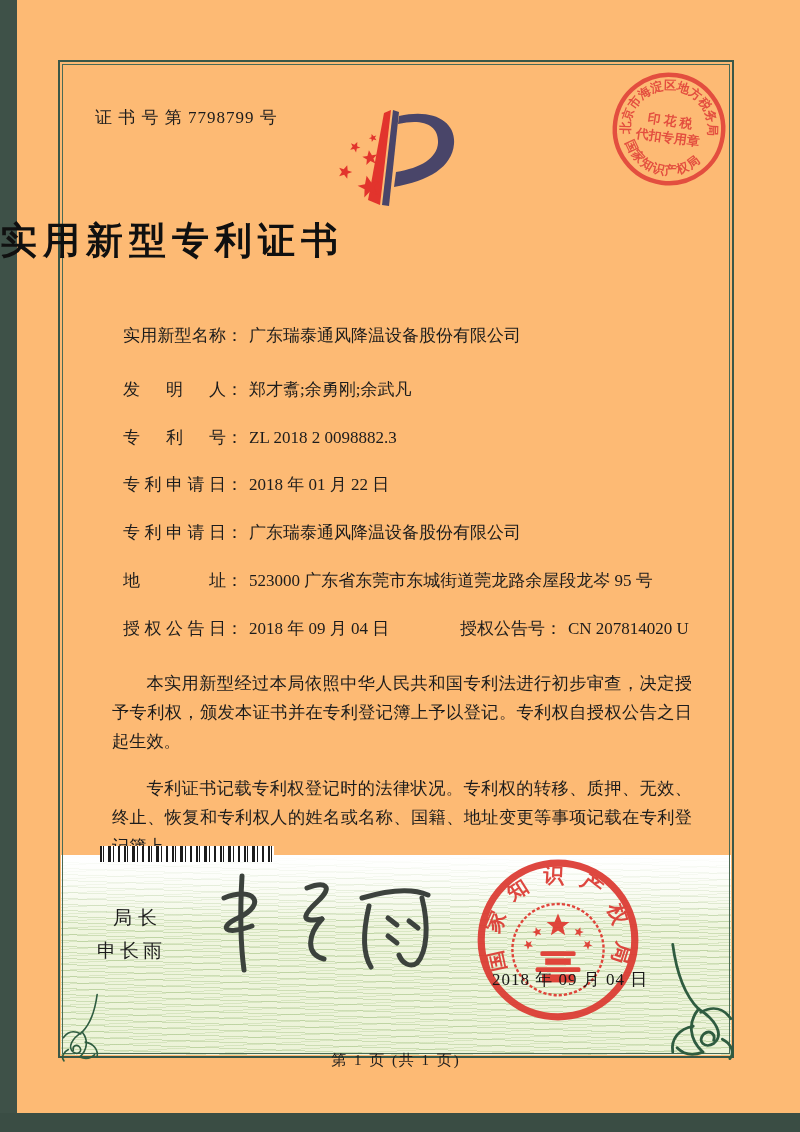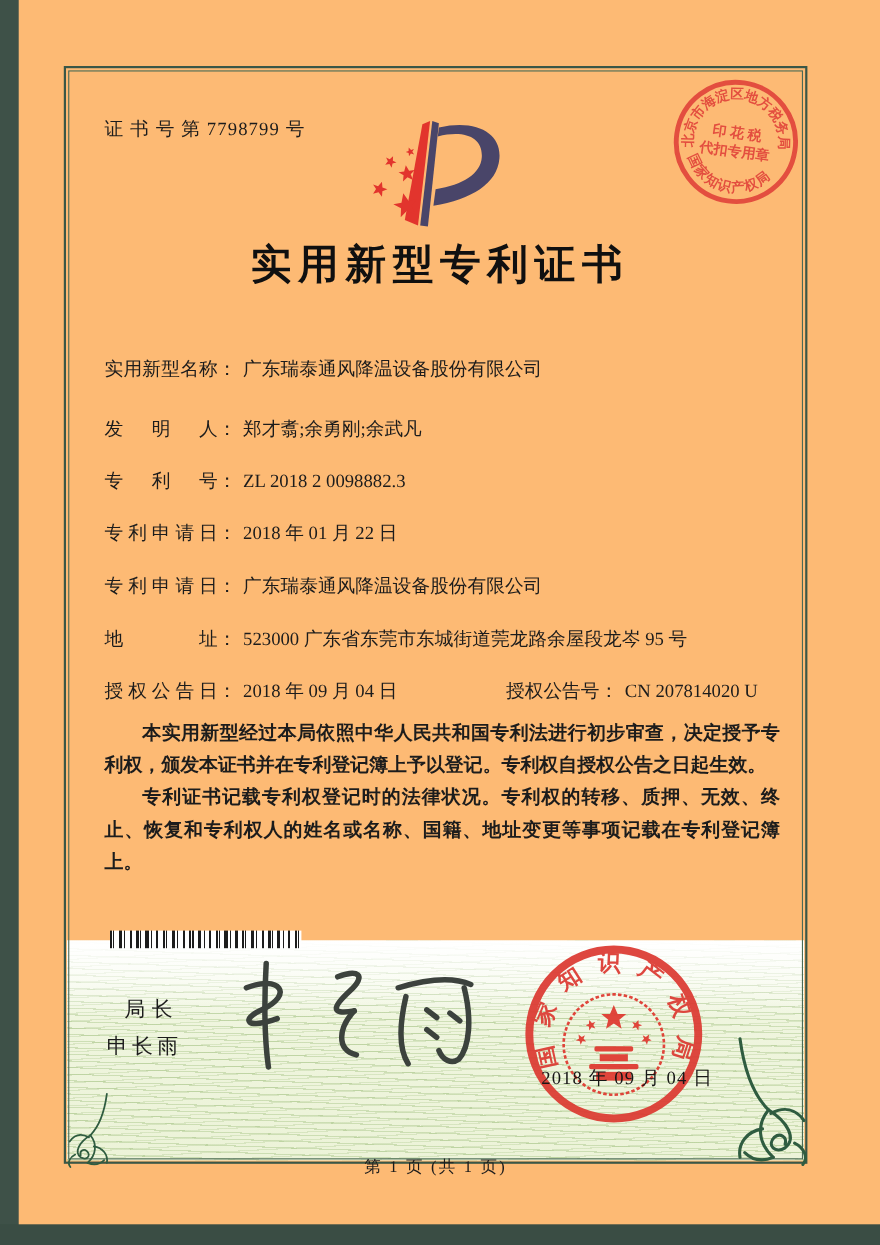--- a/index.html
+++ b/index.html
@@ -22,32 +22,32 @@
     position:absolute;left:1px;right:1px;bottom:1px;top:793px;
     background:
       linear-gradient(180deg,#ffffff 0px,rgba(255,255,255,0) 70px),
       repeating-linear-gradient(2deg,rgba(150,185,115,.38) 0 1px,rgba(255,255,255,0) 1px 6px),
       repeating-linear-gradient(-3deg,rgba(150,185,115,.25) 0 1px,rgba(255,255,255,0) 1px 7px),
       linear-gradient(180deg,#fbfdf4 0%,#eff5de 35%,#ecf3d8 100%);
   }
   .cert-no{position:absolute;left:95px;top:106px;font-size:17px;letter-spacing:1px;}
   .logo{position:absolute;left:328px;top:110px;width:140px;height:100px;}
   .title{
-    position:absolute;left:0;top:216px;width:800px;text-align:center;
+    position:absolute;left:0;top:216px;width:800px;text-align:left;
     font-size:37px;font-weight:bold;letter-spacing:6px;color:#101010;
   }
   .row{position:absolute;left:95px;width:640px;font-size:17px;white-space:nowrap;}
-  .flabel{display:inline-block;width:103px;text-align:justify;text-align-last:justify;vertical-align:bottom;}
+  .flabel{display:inline-block;width:103px;text-align:justify;text-align-last:justify;vertical-align:bottom;margin-left:28px;}
   .fvalue{margin-left:6px;}
   .grant-right{position:absolute;left:365px;top:0;white-space:nowrap;}
   .body-text{
     position:absolute;left:95px;top:652px;width:614px;
     font-size:17.2px;line-height:29.2px;text-align:justify;
   }
-  .body-text p{margin:0;text-indent:2em;font-weight:bold;}
+  .body-text p{margin:17px;text-indent:2em;}
   .barcode{
     position:absolute;left:100px;top:846px;width:174px;height:16px;
     background:repeating-linear-gradient(90deg,
       #1c1c1c 0 2px,#fff 2px 3px,#1c1c1c 3px 4px,#fff 4px 8px,
       #1c1c1c 8px 11px,#fff 11px 13px,#1c1c1c 13px 14px,#fff 14px 18px,
       #1c1c1c 18px 20px,#fff 20px 24px);
   }
   .director-title{position:absolute;left:113px;top:905px;font-size:19px;letter-spacing:6px;}
   .director-name{position:absolute;left:97px;top:938px;font-size:19px;letter-spacing:4px;}
   .autograph{position:absolute;left:212px;top:866px;width:235px;height:112px;}

